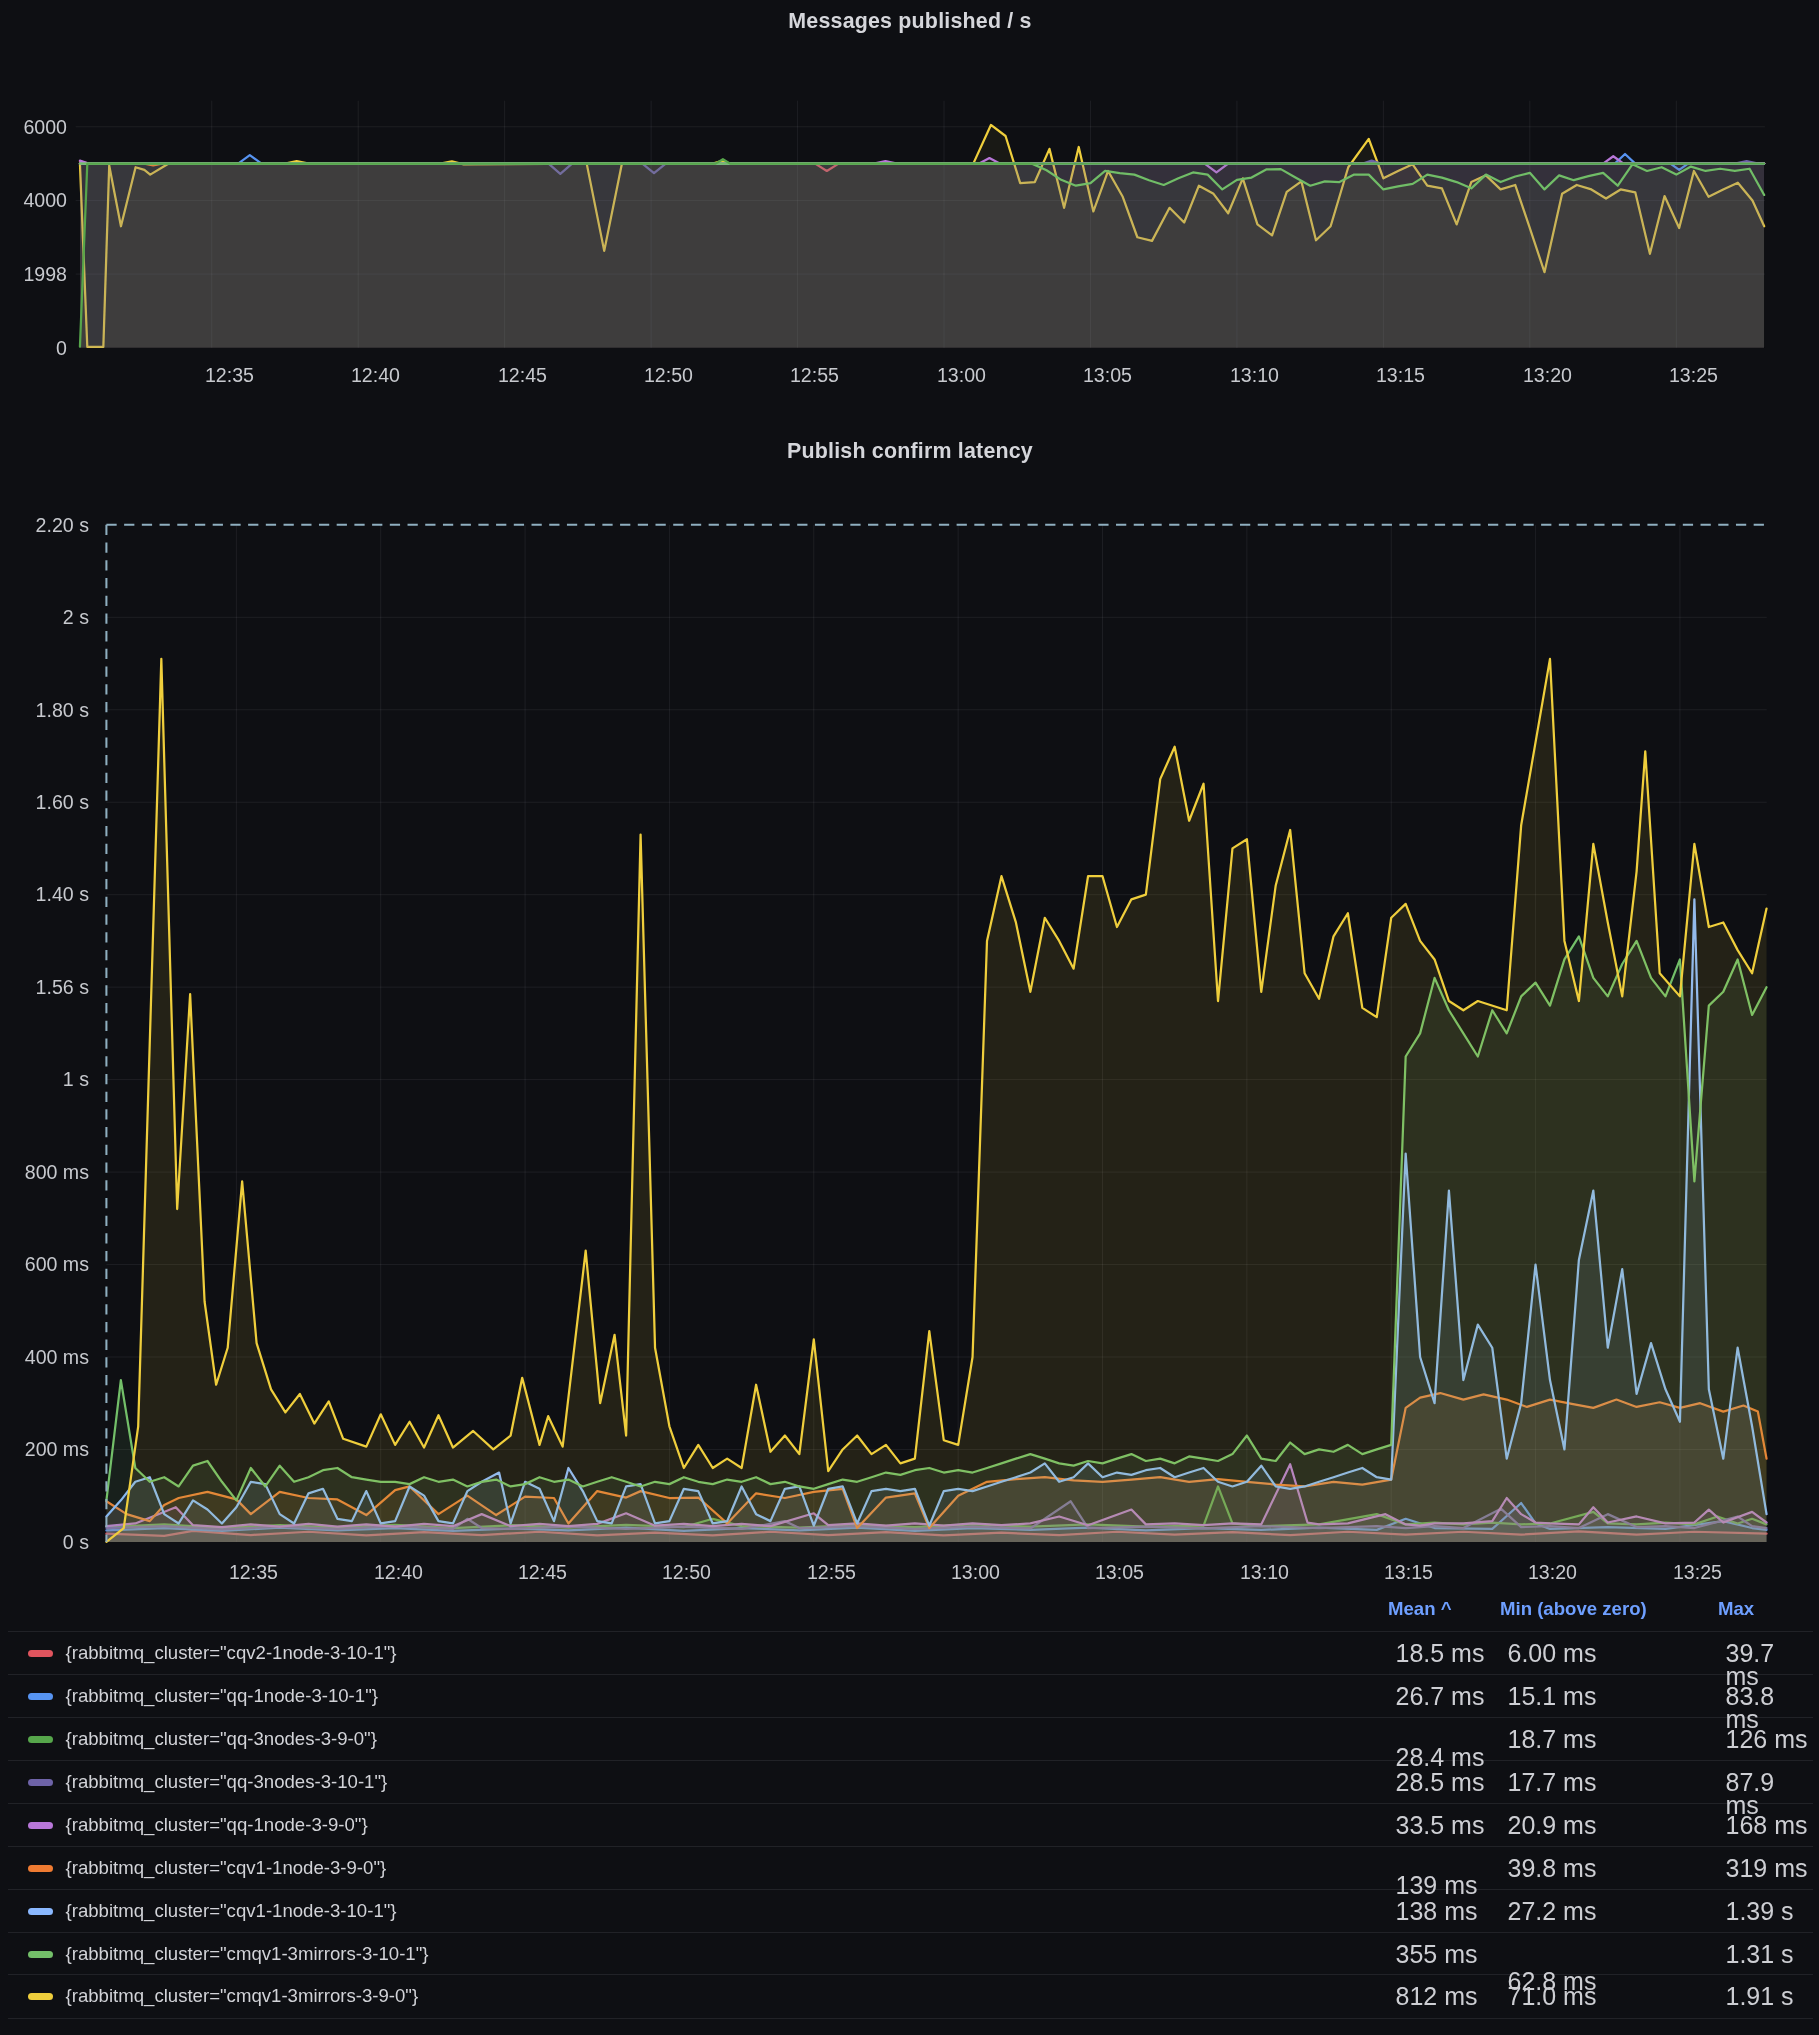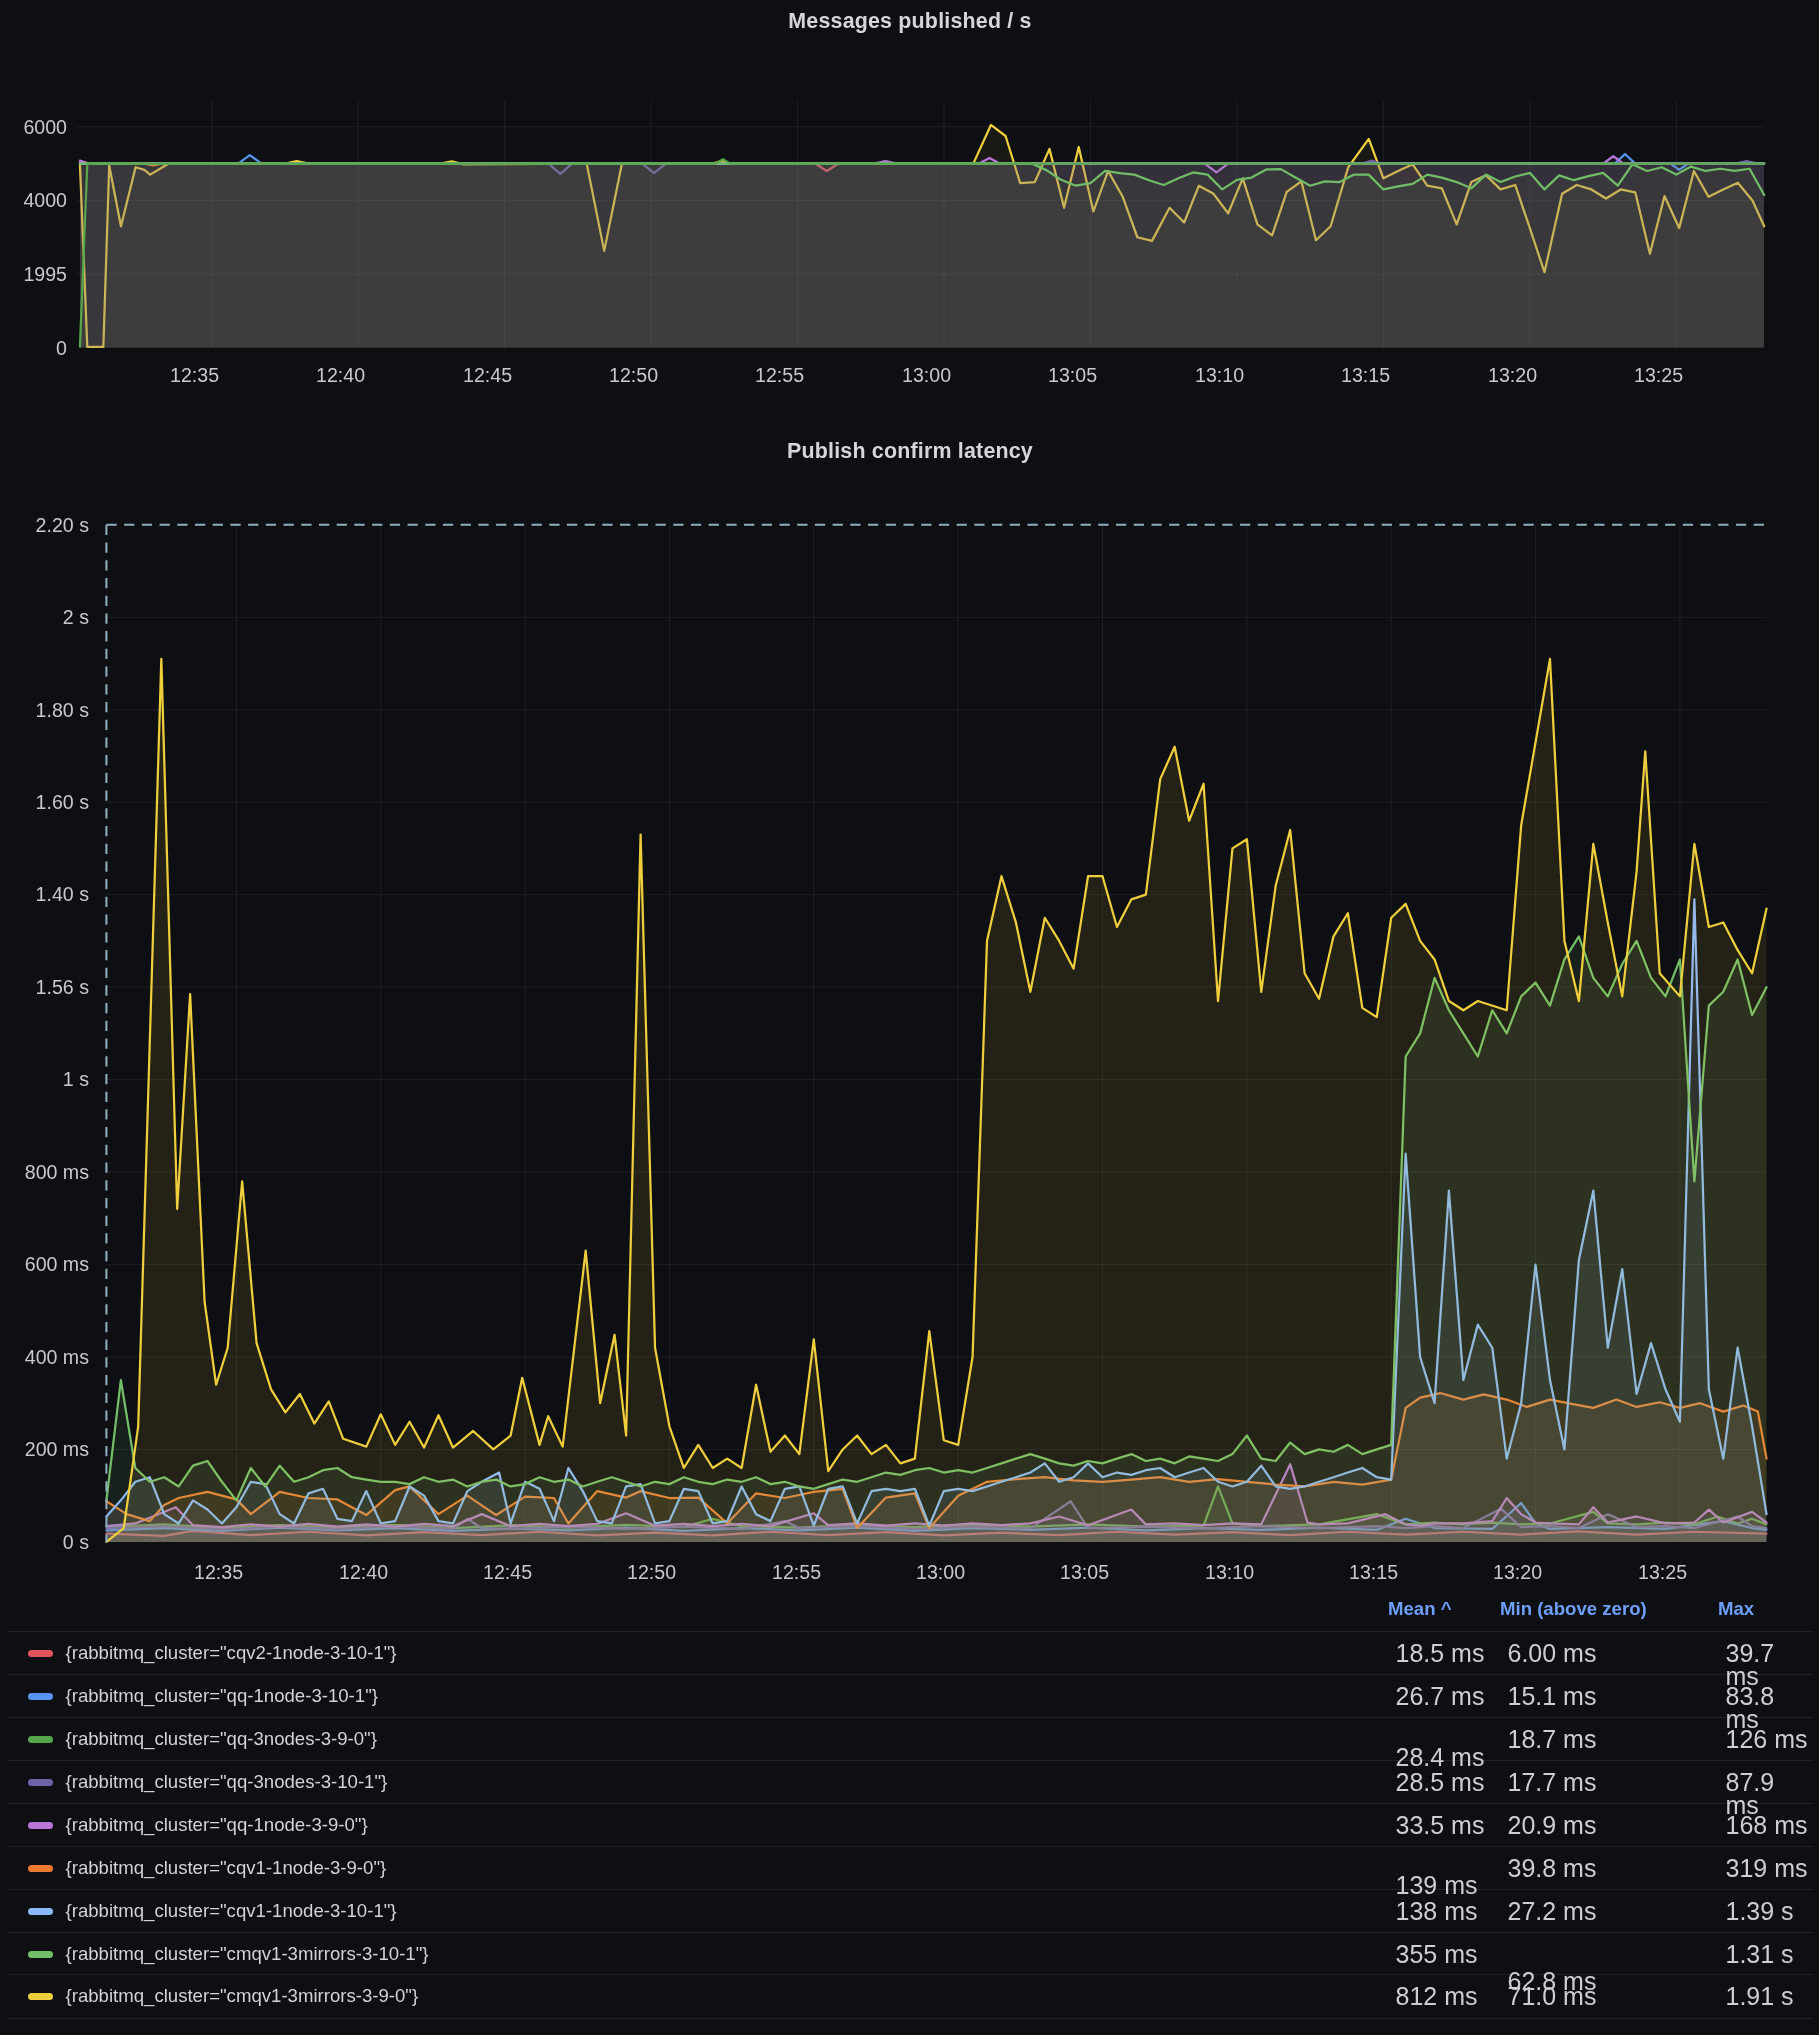--- a/index.html
+++ b/index.html
@@ -2,21 +2,21 @@
 <html style="font-size:15px"><head>
 <meta charset="utf-8">
 <style>
   html,body{margin:0;padding:0;background:#0b0c10;}
   #root{position:relative;width:1820px;height:2036px;background:#0e0f13;overflow:hidden;
         font-family:"Liberation Sans",sans-serif;}
   .panel-title{position:absolute;left:0;width:1820px;text-align:center;color:#d5d6db;
                font-size:21.4px;font-weight:700;letter-spacing:0.2px;}
   #canvas{position:absolute;left:0;top:0;pointer-events:none;}
   .tick{position:absolute;color:#c7c9ce;font-size:19.6px;line-height:22.4px;white-space:nowrap;}
-  .xtick{text-align:left;width:84px;}
+  .xtick{text-align:right;width:84px;}
   .ytick{text-align:right;}
   .plot-overlay{position:absolute;background:transparent;}
   .lg-header{position:absolute;color:#6e9fff;font-size:18.6px;font-weight:600;line-height:22.4px;}
   .lg-row{position:absolute;left:7.5px;width:1805px;height:43px;
           border-top:0.9px solid rgba(204,204,220,.10);}
   .lg-row.last{border-bottom:0.9px solid rgba(204,204,220,.10);}
   .lg-chip{position:absolute;left:20.5px;top:17.7px;width:25px;height:7.5px;border-radius:3.7px;}
   .lg-label{position:absolute;left:58px;top:10.3px;color:#d2d3d8;font-size:18.6px;line-height:22.4px;
             cursor:pointer;}
   .lg-val{position:absolute;top:10.3px;color:#cdced3;font-size:25px;line-height:22.4px;}
@@ -100,21 +100,21 @@
       <path d="M114.0,1609.4 L129.5,1480.4 L145.0,1574.7 L160.5,1589.5 L176.0,1584.6 L191.5,1594.5 L206.9,1572.2 L222.4,1567.2 L237.9,1589.5 L253.4,1609.4 L268.9,1574.7 L284.4,1594.5 L299.9,1572.2 L315.3,1589.5 L330.8,1584.6 L346.3,1577.1 L361.8,1574.7 L377.3,1584.6 L392.8,1587.1 L408.3,1589.5 L423.7,1589.5 L439.2,1592.0 L454.7,1584.6 L470.2,1589.5 L485.7,1587.1 L501.2,1594.5 L516.6,1589.5 L532.1,1587.1 L547.6,1594.5 L563.1,1592.0 L578.6,1584.6 L594.1,1589.5 L609.6,1587.1 L625.0,1594.5 L640.5,1589.5 L656.0,1584.6 L671.5,1589.5 L687.0,1594.5 L702.5,1589.5 L717.9,1592.0 L733.4,1584.6 L748.9,1589.5 L764.4,1592.0 L779.9,1587.1 L795.4,1589.5 L810.9,1584.6 L826.3,1592.0 L841.8,1589.5 L857.3,1594.5 L872.8,1597.0 L888.3,1592.0 L903.8,1587.1 L919.3,1589.5 L934.7,1584.6 L950.2,1579.6 L965.7,1582.1 L981.2,1577.1 L996.7,1574.7 L1012.2,1579.6 L1027.7,1577.1 L1043.1,1579.6 L1058.6,1574.7 L1074.1,1569.7 L1089.6,1564.7 L1105.1,1559.8 L1120.6,1564.7 L1136.0,1569.7 L1151.5,1572.2 L1167.0,1567.2 L1182.5,1569.7 L1198.0,1564.7 L1213.5,1559.8 L1229.0,1567.2 L1244.4,1564.7 L1259.9,1569.7 L1275.4,1562.3 L1290.9,1564.7 L1306.4,1567.2 L1321.9,1559.8 L1337.4,1539.9 L1352.8,1564.7 L1368.3,1567.2 L1383.8,1547.4 L1399.3,1559.8 L1414.8,1554.8 L1430.3,1557.3 L1445.7,1549.9 L1461.2,1559.8 L1476.7,1554.8 L1492.2,1549.9 L1507.7,1133.3 L1523.2,1108.5 L1538.7,1049.0 L1554.1,1083.7 L1569.6,1108.5 L1585.1,1133.3 L1600.6,1083.7 L1616.1,1108.5 L1631.6,1068.8 L1647.0,1054.0 L1662.5,1078.7 L1678.0,1029.2 L1693.5,1004.4 L1709.0,1049.0 L1724.5,1068.8 L1740.0,1034.1 L1755.4,1009.3 L1770.9,1049.0 L1786.4,1068.8 L1801.9,1029.2 L1817.4,1267.2 L1832.9,1078.7 L1848.4,1063.9 L1863.8,1029.2 L1879.3,1088.7 L1894.8,1058.9" fill="none" stroke="#73BF69" stroke-width="2.4" stroke-linejoin="round" stroke-linecap="round"></path>
       <path d="M114.0,1654 L114.0,1654.0 L132.6,1639.1 L148.1,1530.0 L172.9,706.8 L189.9,1296.9 L203.8,1066.3 L219.3,1396.1 L231.7,1485.4 L244.1,1445.7 L259.6,1267.2 L275.1,1440.8 L290.6,1490.3 L306.0,1515.1 L321.5,1495.3 L337.0,1527.0 L352.5,1503.2 L368.0,1543.4 L392.8,1551.8 L408.3,1517.1 L423.7,1549.9 L439.2,1525.1 L454.7,1552.8 L470.2,1518.1 L485.7,1552.8 L507.4,1535.0 L529.0,1554.8 L547.6,1539.9 L560.0,1478.0 L578.6,1549.9 L587.9,1519.1 L603.4,1551.8 L628.1,1341.6 L643.6,1505.2 L659.1,1431.8 L671.5,1539.9 L687.0,895.3 L702.5,1445.7 L717.9,1530.0 L733.4,1574.7 L748.9,1549.9 L764.4,1574.7 L779.9,1564.7 L795.4,1574.7 L810.9,1485.4 L826.3,1557.3 L841.8,1539.9 L857.3,1559.8 L872.8,1436.8 L888.3,1578.1 L903.8,1554.8 L919.3,1539.9 L934.7,1559.8 L950.2,1549.9 L965.7,1569.7 L981.2,1564.7 L996.7,1427.9 L1012.2,1544.9 L1027.7,1549.9 L1043.1,1455.6 L1058.6,1009.3 L1074.1,939.9 L1089.6,989.5 L1105.1,1063.9 L1120.6,984.5 L1136.0,1009.3 L1151.5,1039.1 L1167.0,939.9 L1182.5,939.9 L1198.0,994.4 L1213.5,964.7 L1229.0,959.7 L1244.4,835.8 L1259.9,801.0 L1275.4,880.4 L1290.9,840.7 L1306.4,1073.8 L1321.9,910.1 L1337.4,900.2 L1352.8,1063.9 L1368.3,949.8 L1383.8,890.3 L1399.3,1044.0 L1414.8,1071.3 L1430.3,1004.4 L1445.7,979.6 L1461.2,1081.2 L1476.7,1091.1 L1492.2,984.5 L1507.7,969.6 L1523.2,1009.3 L1538.7,1029.2 L1554.1,1073.8 L1569.6,1083.7 L1585.1,1073.8 L1616.1,1083.7 L1631.6,885.3 L1662.5,706.8 L1678.0,1009.3 L1693.5,1073.8 L1709.0,905.2 L1724.5,989.5 L1740.0,1068.8 L1755.4,934.9 L1764.7,806.0 L1780.2,1044.0 L1801.9,1068.8 L1817.4,905.2 L1832.9,994.4 L1848.4,989.5 L1863.8,1019.2 L1879.3,1044.0 L1894.8,974.6 L1894.8,1654 Z" fill="#EFCE3C" fill-opacity="0.1" stroke="none"></path>
       <path d="M114.0,1654.0 L132.6,1639.1 L148.1,1530.0 L172.9,706.8 L189.9,1296.9 L203.8,1066.3 L219.3,1396.1 L231.7,1485.4 L244.1,1445.7 L259.6,1267.2 L275.1,1440.8 L290.6,1490.3 L306.0,1515.1 L321.5,1495.3 L337.0,1527.0 L352.5,1503.2 L368.0,1543.4 L392.8,1551.8 L408.3,1517.1 L423.7,1549.9 L439.2,1525.1 L454.7,1552.8 L470.2,1518.1 L485.7,1552.8 L507.4,1535.0 L529.0,1554.8 L547.6,1539.9 L560.0,1478.0 L578.6,1549.9 L587.9,1519.1 L603.4,1551.8 L628.1,1341.6 L643.6,1505.2 L659.1,1431.8 L671.5,1539.9 L687.0,895.3 L702.5,1445.7 L717.9,1530.0 L733.4,1574.7 L748.9,1549.9 L764.4,1574.7 L779.9,1564.7 L795.4,1574.7 L810.9,1485.4 L826.3,1557.3 L841.8,1539.9 L857.3,1559.8 L872.8,1436.8 L888.3,1578.1 L903.8,1554.8 L919.3,1539.9 L934.7,1559.8 L950.2,1549.9 L965.7,1569.7 L981.2,1564.7 L996.7,1427.9 L1012.2,1544.9 L1027.7,1549.9 L1043.1,1455.6 L1058.6,1009.3 L1074.1,939.9 L1089.6,989.5 L1105.1,1063.9 L1120.6,984.5 L1136.0,1009.3 L1151.5,1039.1 L1167.0,939.9 L1182.5,939.9 L1198.0,994.4 L1213.5,964.7 L1229.0,959.7 L1244.4,835.8 L1259.9,801.0 L1275.4,880.4 L1290.9,840.7 L1306.4,1073.8 L1321.9,910.1 L1337.4,900.2 L1352.8,1063.9 L1368.3,949.8 L1383.8,890.3 L1399.3,1044.0 L1414.8,1071.3 L1430.3,1004.4 L1445.7,979.6 L1461.2,1081.2 L1476.7,1091.1 L1492.2,984.5 L1507.7,969.6 L1523.2,1009.3 L1538.7,1029.2 L1554.1,1073.8 L1569.6,1083.7 L1585.1,1073.8 L1616.1,1083.7 L1631.6,885.3 L1662.5,706.8 L1678.0,1009.3 L1693.5,1073.8 L1709.0,905.2 L1724.5,989.5 L1740.0,1068.8 L1755.4,934.9 L1764.7,806.0 L1780.2,1044.0 L1801.9,1068.8 L1817.4,905.2 L1832.9,994.4 L1848.4,989.5 L1863.8,1019.2 L1879.3,1044.0 L1894.8,974.6" fill="none" stroke="#EFCE3C" stroke-width="2.4" stroke-linejoin="round" stroke-linecap="round"></path>
       <line x1="114" y1="563" x2="1895" y2="563" stroke="#8fafc0" stroke-width="2.2" stroke-dasharray="11 8"></line>
       <line x1="114" y1="563" x2="114" y2="1654" stroke="#8fafc0" stroke-width="2.2" stroke-dasharray="11 8"></line>
     </svg>
 
   <div id="axis-labels">
       <div class="tick ytick" style="left:0px;width:67px;top:116px">6000</div>
       <div class="tick ytick" style="left:0px;width:67px;top:189px">4000</div>
-      <div class="tick ytick" style="left:0px;width:67px;top:263px">1995</div>
+      <div class="tick ytick" style="left:0px;width:67px;top:263px">1998</div>
       <div class="tick ytick" style="left:0px;width:67px;top:337px">0</div>
       <div class="tick xtick" style="left:170px;top:364px">12:35</div>
       <div class="tick xtick" style="left:316px;top:364px">12:40</div>
       <div class="tick xtick" style="left:463px;top:364px">12:45</div>
       <div class="tick xtick" style="left:609px;top:364px">12:50</div>
       <div class="tick xtick" style="left:755px;top:364px">12:55</div>
       <div class="tick xtick" style="left:902px;top:364px">13:00</div>
       <div class="tick xtick" style="left:1048px;top:364px">13:05</div>
       <div class="tick xtick" style="left:1195px;top:364px">13:10</div>
       <div class="tick xtick" style="left:1341px;top:364px">13:15</div>

